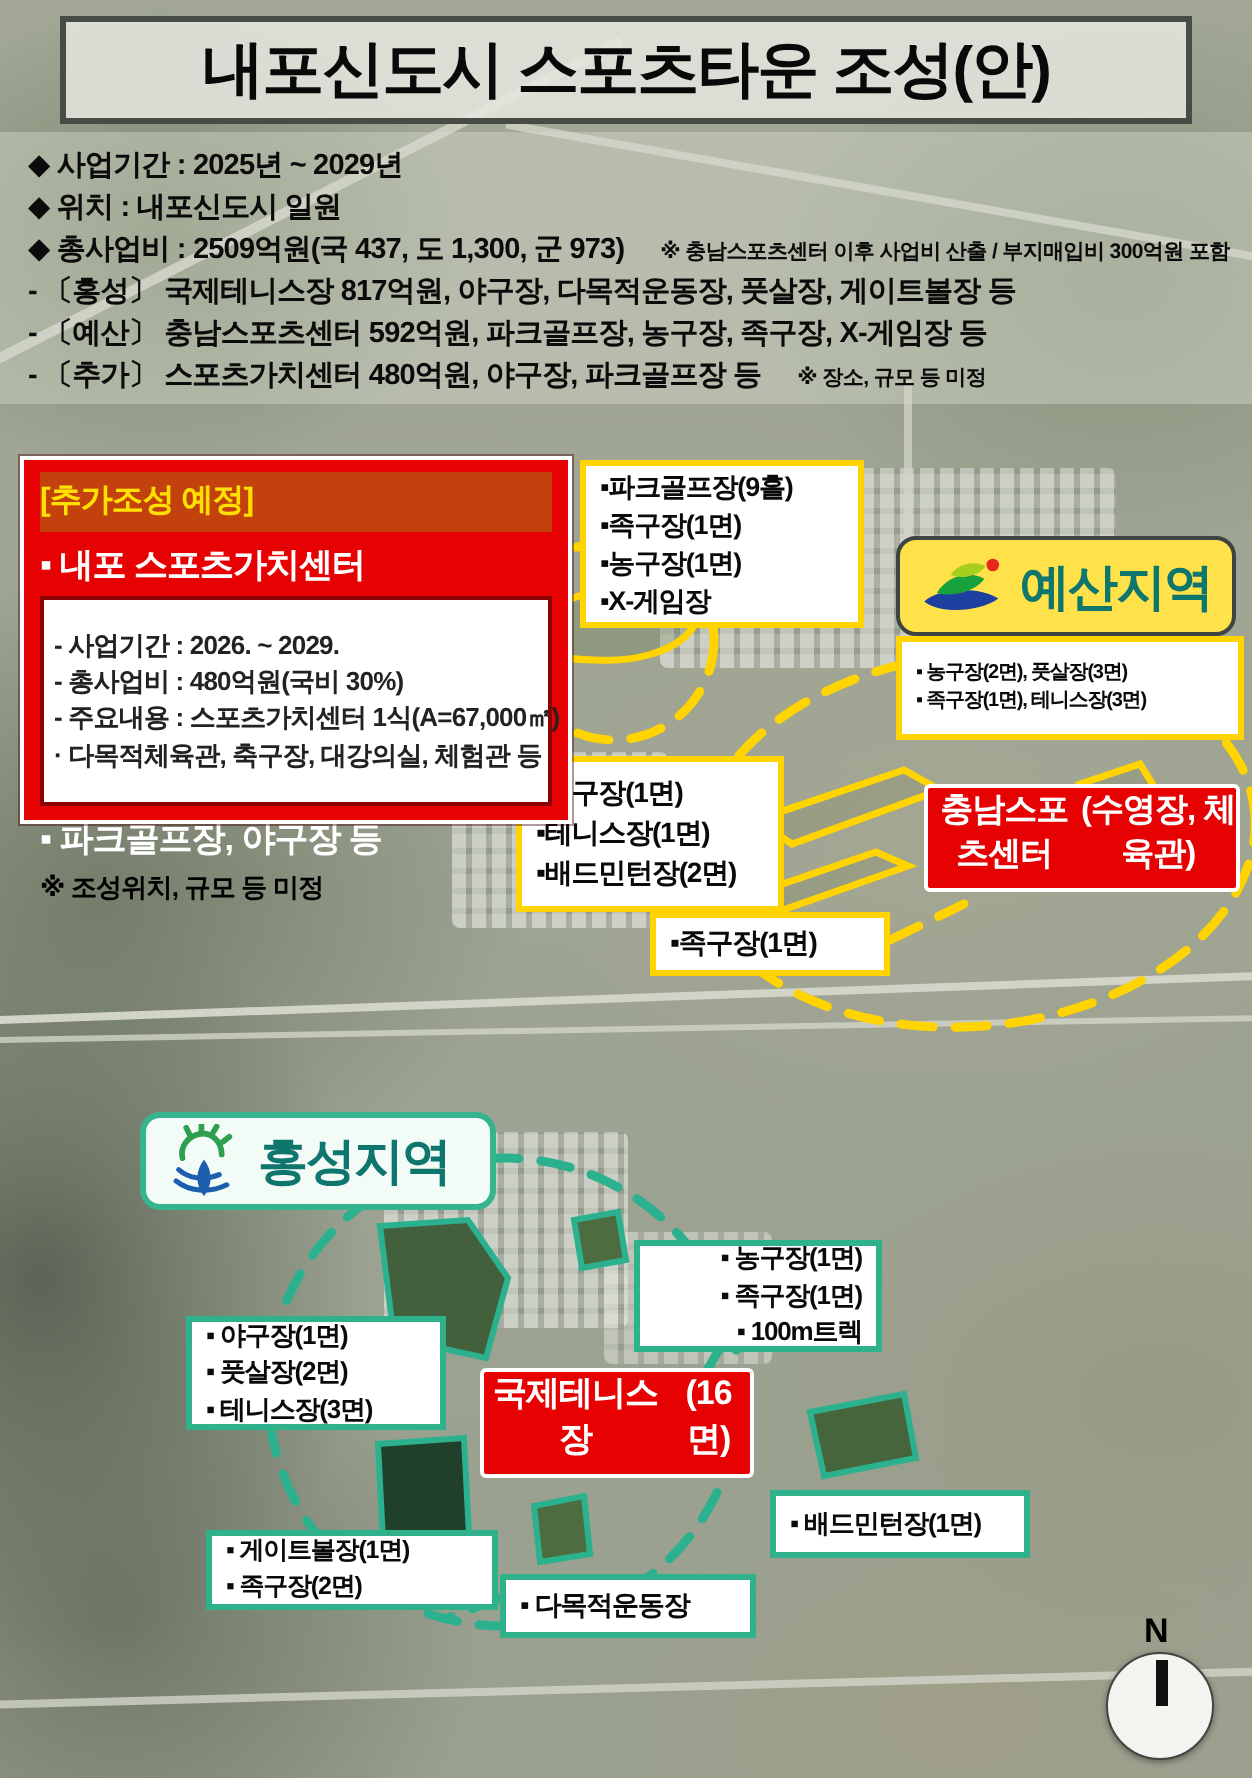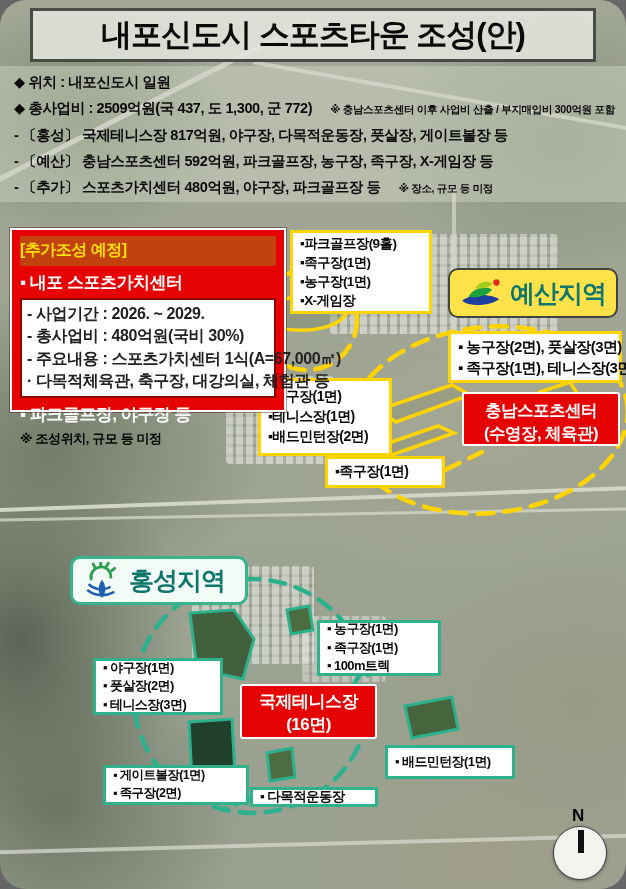--- a/index.html
+++ b/index.html
@@ -9,21 +9,20 @@
     background:
       radial-gradient(ellipse 220px 170px at 80px 120px, rgba(118,130,104,.85), transparent 70%),
       radial-gradient(ellipse 260px 200px at 560px 140px, rgba(128,138,113,.7), transparent 70%),
       radial-gradient(ellipse 300px 230px at 50px 450px, rgba(106,116,96,.8), transparent 70%),
       radial-gradient(ellipse 230px 270px at 20px 640px, rgba(84,94,78,.9), transparent 72%),
       radial-gradient(ellipse 260px 240px at 60px 810px, rgba(100,108,92,.8), transparent 70%),
       radial-gradient(ellipse 300px 210px at 580px 700px, rgba(152,150,126,.6), transparent 70%),
       radial-gradient(ellipse 250px 170px at 480px 860px, rgba(162,157,132,.6), transparent 70%),
       radial-gradient(ellipse 320px 220px at 470px 420px, rgba(168,168,146,.5), transparent 72%),
       linear-gradient(#a2a796,#9aa08f);
-    border-radius: 26px;
   }
   .road{position:absolute;background:#d2d4c8;z-index:1;}
   .blocks{position:absolute;z-index:1;border-radius:4px;opacity:.8;
     background-image:
       repeating-linear-gradient(90deg, rgba(226,228,221,.65) 0 7px, rgba(140,146,136,.45) 7px 10px),
       repeating-linear-gradient(0deg, rgba(226,228,221,.6) 0 7px, rgba(152,158,148,.45) 7px 10px);}
   .overlay{position:absolute;left:0;top:0;z-index:2;pointer-events:none;}
 
   .title-bar{position:absolute;left:30px;top:8px;width:566px;height:54px;z-index:7;
     background:rgba(229,231,224,.86);border:3px solid #474c45;box-sizing:border-box;
@@ -35,40 +34,40 @@
     display:flex;flex-direction:column;justify-content:space-between;}
   .info-row{font-size:14.5px;font-weight:bold;color:#0b0b0b;white-space:nowrap;letter-spacing:-0.4px;}
   .info-row .note{font-size:10.5px;margin-left:18px;letter-spacing:-0.3px;}
 
   .plan-box{position:absolute;left:10px;top:228px;width:276px;height:184px;z-index:7;
     background:#e60202;border:2px solid #fff;outline:1px solid rgba(60,0,0,.4);
     box-sizing:border-box;padding:6px 8px;}
   .plan-header{background:#c2410c;color:#ffe000;font-size:16px;font-weight:bold;
     padding:4px 0 5px;letter-spacing:-0.5px;}
   .plan-item{color:#fff;font-size:17px;font-weight:bold;margin:5px 0 4px;letter-spacing:-0.5px;}
-  .plan-details{background:#fff;border:2px solid #8b0000;padding:3px 5px;font-size:16px;
+  .plan-details{background:#fff;border:2px solid #8b0000;padding:14px 5px;font-size:13px;
     font-weight:bold;color:#222;line-height:1.4;letter-spacing:-0.4px;}
   .plan-details div{white-space:nowrap;}
   .plan-foot{color:#000000;font-size:13px;font-weight:bold;margin-top:4px;letter-spacing:-0.4px;}
 
   .mapbox{position:absolute;background:#fff;box-sizing:border-box;z-index:5;
     font-weight:bold;color:#0a0a0a;display:flex;flex-direction:column;justify-content:center;
     padding:3px 7px;line-height:1.42;letter-spacing:-0.6px;}
   .mapbox div{white-space:nowrap;}
   .yb{border:3px solid #ffd400;}
   .gb{border:3px solid #2fb28c;}
 
   .badge{position:absolute;display:flex;align-items:center;gap:8px;z-index:6;
     padding:4px 10px;box-sizing:border-box;border-radius:10px;font-weight:bold;color:#0f766e;
     letter-spacing:-1px;}
   .badge-yesan{left:448px;top:268px;width:170px;height:50px;background:#ffe14a;border:2px solid #3f4440;font-size:25px;}
   .badge-hongseong{left:70px;top:556px;width:178px;height:49px;background:#f3fbf7;border:3px solid #35b48e;font-size:25px;}
 
   .redbox{position:absolute;background:#e60202;border:2px solid #fff;color:#fff;z-index:6;
-    font-weight:bold;text-align:center;display:flex;flex-direction:column;justify-content:flex-end;
+    font-weight:bold;text-align:center;display:flex;flex-direction:row;justify-content:flex-start;
     border-radius:3px;box-sizing:border-box;letter-spacing:-0.5px;line-height:1.35;}
   .red-chungnam{left:462px;top:392px;width:158px;height:54px;font-size:16.5px;}
   .red-tennis{left:240px;top:684px;width:137px;height:55px;font-size:17px;}
 
   .compass-n{position:absolute;left:572px;top:806px;z-index:6;font-size:17px;font-weight:bold;color:#000;}
   .compass-circle{position:absolute;left:553px;top:826px;width:52px;height:52px;z-index:6;
     border-radius:50%;background:#f3f3ef;border:1.5px solid #444;box-shadow:0 1px 3px rgba(0,0,0,.4);}
   .compass-needle{position:absolute;left:24px;top:3px;width:6px;height:23px;background:#111;}
 </style>
 </head>
@@ -112,22 +111,23 @@
       <path d="M267,753 L292,748 L295,777 L270,781 Z" fill="#4d6d40"></path>
       <path d="M405,706 L452,697 L458,729 L412,738 Z" fill="#46653c"></path>
     </g>
   </svg>
 
   <div class="title-bar">
     <span>내포신도시 스포츠타운 조성(안)</span>
   </div>
 
   <div class="info-panel">
+    <div class="info-row"><span>◆ 사업기간 : 2025년 ~ 2029년</span></div>
     <div class="info-row"><span>◆ 위치 : 내포신도시 일원</span></div>
-    <div class="info-row"><span>◆ 총사업비 : 2509억원(국 437, 도 1,300, 군 772)</span><span class="note">※ 충남스포츠센터 이후 사업비 산출 / 부지매입비 300억원 포함</span></div>
+    <div class="info-row"><span>◆ 총사업비 : 2509억원(국 437, 도 1,300, 군 973)</span><span class="note">※ 충남스포츠센터 이후 사업비 산출 / 부지매입비 300억원 포함</span></div>
     <div class="info-row"><span>- 〔홍성〕 국제테니스장 817억원, 야구장, 다목적운동장, 풋살장, 게이트볼장 등</span></div>
     <div class="info-row"><span>- 〔예산〕 충남스포츠센터 592억원, 파크골프장, 농구장, 족구장, X-게임장 등</span></div>
     <div class="info-row"><span>- 〔추가〕 스포츠가치센터 480억원, 야구장, 파크골프장 등</span><span class="note">※ 장소, 규모 등 미정</span></div>
   </div>
 
   <div class="plan-box">
     <div class="plan-header">[추가조성 예정]</div>
     <div class="plan-item">▪ 내포 스포츠가치센터</div>
     <div class="plan-details">
       <div>- 사업기간 : 2026. ~ 2029.</div>
@@ -149,21 +149,21 @@
   <div class="badge badge-yesan">
     <svg width="42" height="32" viewBox="0 0 60 44">
       <path d="M3,33 C16,22 44,23 56,31 C42,41 14,42 3,33 Z" fill="#1c3fa0"></path>
       <path d="M12,27 C20,14 36,11 46,17 C38,27 22,30 12,27 Z" fill="#18a13c"></path>
       <path d="M22,14 C28,5 40,4 47,8 C40,16 28,17 22,14 Z" fill="#a6ce1d"></path>
       <circle cx="52" cy="7" r="4.5" fill="#e8281e"></circle>
     </svg>
     <span>예산지역</span>
   </div>
 
-  <div class="mapbox yb" style="left:448px;top:331px;width:174px;height:52px;font-size:15px;">
+  <div class="mapbox yb" style="left:448px;top:318px;width:174px;height:52px;font-size:10px;">
     <div>▪ 농구장(2면), 풋살장(3면)</div>
     <div>▪ 족구장(1면), 테니스장(3면)</div>
   </div>
 
   <div class="redbox red-chungnam">
     <div>충남스포츠센터</div>
     <div>(수영장, 체육관)</div>
   </div>
 
   <div class="mapbox yb" style="left:258px;top:378px;width:134px;height:78px;font-size:14px;">
@@ -185,21 +185,21 @@
         <line x1="37" y1="7" x2="40" y2="2"></line>
         <line x1="45" y1="14" x2="50" y2="10"></line>
       </g>
       <path d="M30,28 C23,37 23,48 30,57 C37,48 37,37 30,28 Z" fill="#1d5fae"></path>
       <path d="M10,36 C18,43 30,45 42,40" fill="none" stroke="#1d5fae" stroke-width="4" stroke-linecap="round"></path>
       <path d="M8,45 C18,53 34,55 48,48" fill="none" stroke="#1d5fae" stroke-width="4" stroke-linecap="round"></path>
     </svg>
     <span>홍성지역</span>
   </div>
 
-  <div class="mapbox gb" style="left:317px;top:620px;width:124px;height:56px;font-size:13px;">
+  <div class="mapbox gb" style="left:317px;top:620px;width:124px;height:56px;font-size:13px;align-items:flex-end;">
     <div>▪ 농구장(1면)</div>
     <div>▪ 족구장(1면)</div>
     <div>▪ 100m트렉</div>
   </div>
 
   <div class="redbox red-tennis">
     <div>국제테니스장</div>
     <div>(16면)</div>
   </div>
 
@@ -207,21 +207,21 @@
     <div>▪ 야구장(1면)</div>
     <div>▪ 풋살장(2면)</div>
     <div>▪ 테니스장(3면)</div>
   </div>
 
   <div class="mapbox gb" style="left:103px;top:765px;width:146px;height:40px;font-size:12.5px;">
     <div>▪ 게이트볼장(1면)</div>
     <div>▪ 족구장(2면)</div>
   </div>
 
-  <div class="mapbox gb" style="left:250px;top:787px;width:128px;height:20px;font-size:13.5px;justify-content:center;">
+  <div class="mapbox gb" style="left:250px;top:787px;width:128px;height:32px;font-size:13.5px;justify-content:center;">
     <div>▪ 다목적운동장</div>
   </div>
 
   <div class="mapbox gb" style="left:385px;top:745px;width:130px;height:34px;font-size:13px;">
     <div>▪ 배드민턴장(1면)</div>
   </div>
 
   <div class="compass-n">N</div>
   <div class="compass-circle">
     <div class="compass-needle"></div>

